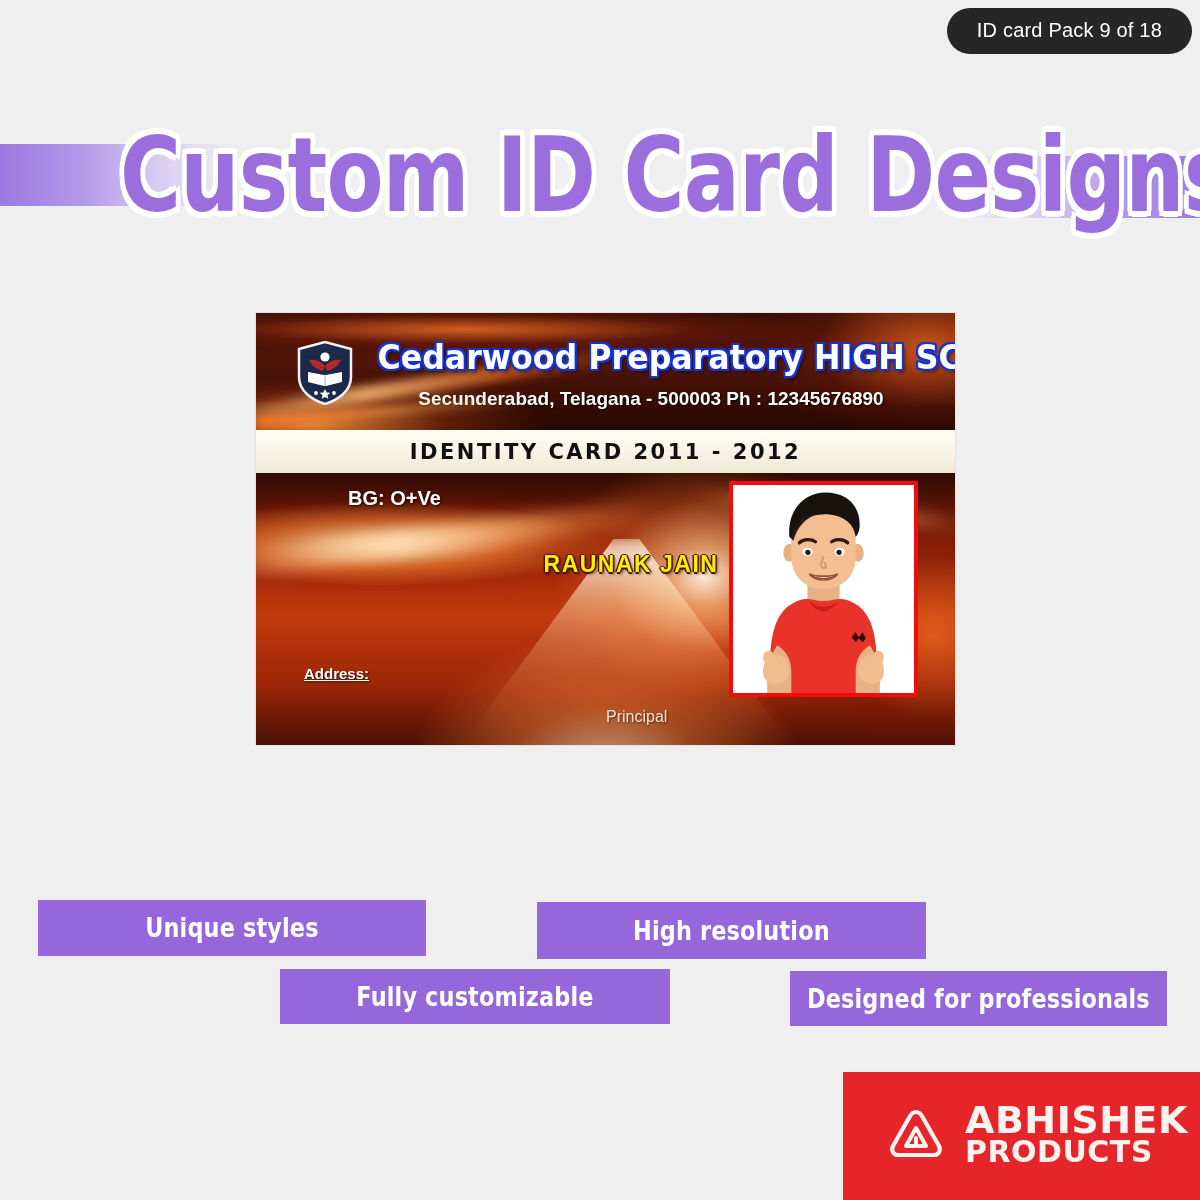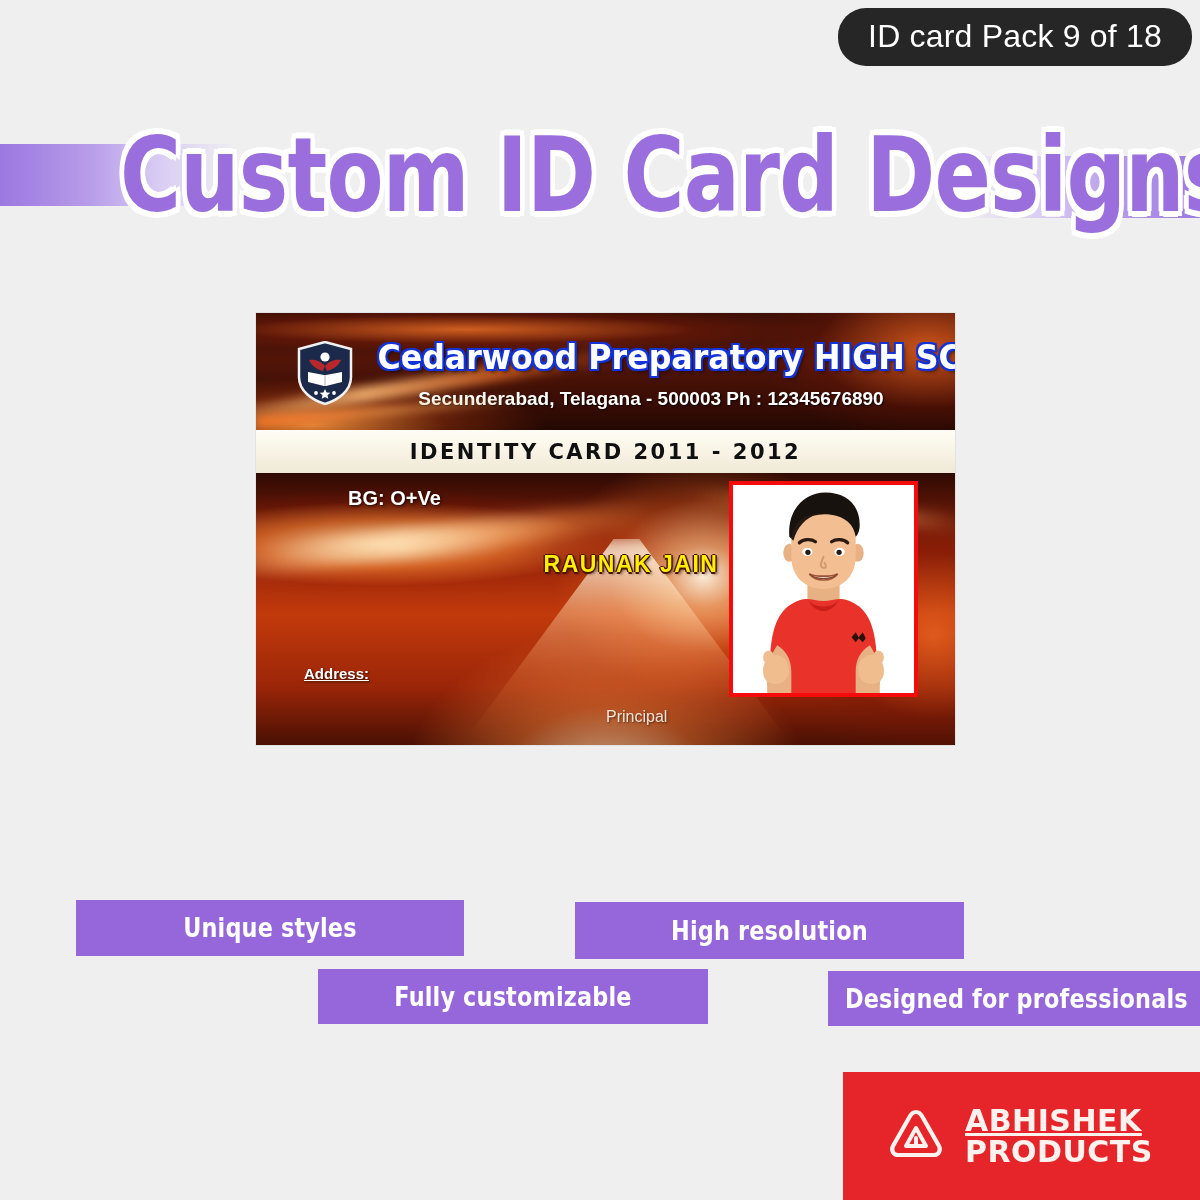--- a/index.html
+++ b/index.html
@@ -17,21 +17,21 @@
 
   
   #pack-badge {
     position: absolute;
     top: 8px;
     right: 8px;
     background: #262626;
     color: #ffffff;
     border-radius: 28px;
     padding: 12px 30px 14px 30px;
-    font-size: 32px;
+    font-size: 20px;
     font-weight: 400;
     letter-spacing: 0.2px;
     line-height: 1;
     white-space: nowrap;
   }
 
   
   #headline-band {
     position: absolute;
     top: 112px;
@@ -334,21 +334,20 @@
     color: #ffffff;
     font-family: "DejaVu Sans", sans-serif;
     font-weight: bold;
     font-size: 26px;
     display: flex;
     align-items: center;
     justify-content: center;
     transform-origin: center;
     letter-spacing: 0.2px;
     white-space: nowrap;
-    margin-left: 38px;
   }
   .feature-tag span { display: block; transform: scaleX(0.86); }
   #tag-0 { left: 38px;  top: 900px; width: 388px; height: 56px; }
   #tag-1 { left: 537px; top: 902px; width: 389px; height: 57px; }
   #tag-2 { left: 280px; top: 969px; width: 390px; height: 55px; }
   #tag-3 { left: 790px; top: 971px; width: 377px; height: 55px; }
 
   
   #brand-logo {
     position: absolute;
@@ -364,21 +363,21 @@
   }
   #brand-mark { width: 62px; height: 62px; flex: 0 0 62px; }
   #brand-text {
     margin-left: 18px;
     font-family: "DejaVu Sans", sans-serif;
     font-weight: bold;
     color: #fdf2ee;
     line-height: 31px;
     letter-spacing: 0.5px;
   }
-  #brand-line-1 { font-size: 30px; display: block; text-decoration: underline; }
+  #brand-line-1 { font-size: 38px; display: block; }
   #brand-line-2 { font-size: 30px; display: block; }
 </style>
 </head>
 <body>
 
 <div id="pack-badge">ID card Pack 9 of 18</div>
 
 <div id="headline-band">
   <div id="ribbon-left" class="ribbon"></div>
   <div id="ribbon-right" class="ribbon"></div>

